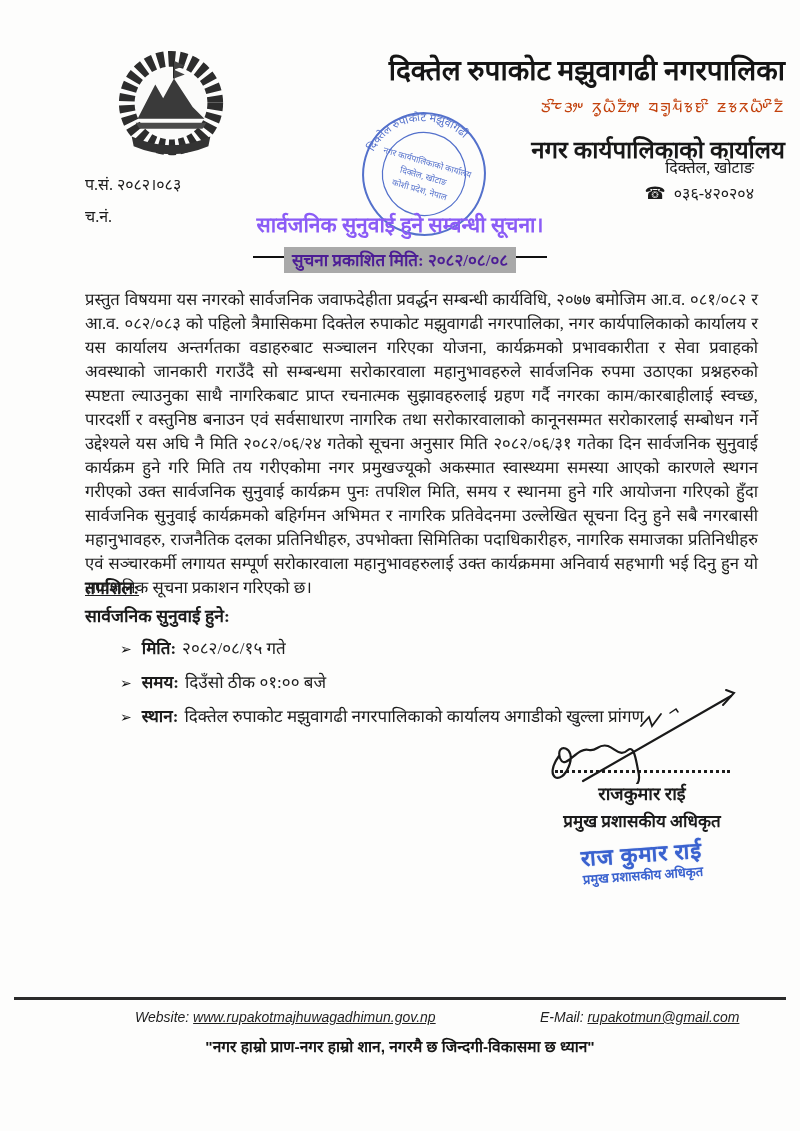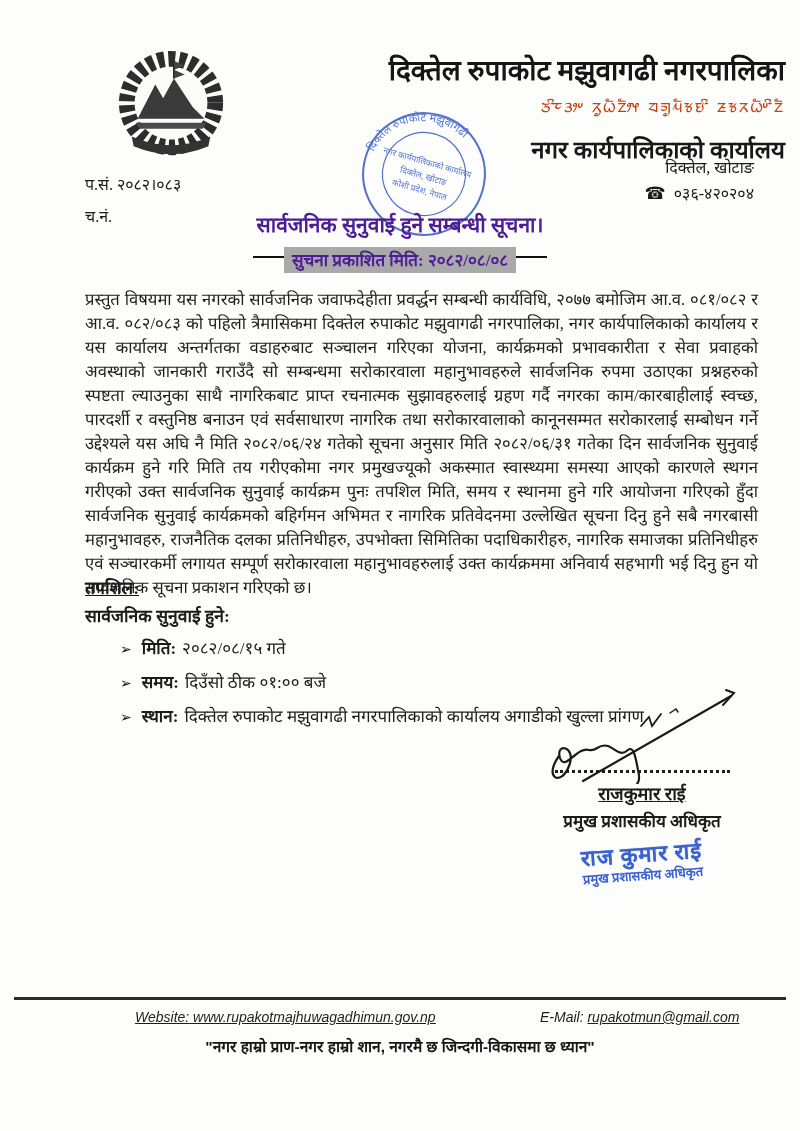--- a/index.html
+++ b/index.html
@@ -22,51 +22,51 @@
   .seal{position:absolute;left:348px;top:98px;width:152px;height:152px;opacity:.8;transform:rotate(16deg);}
   .seal text{font-family:"Liberation Serif",serif;}
   
   .meta-left{position:absolute;left:85px;top:173px;font-size:16px;}
   .meta-left .row{margin-bottom:10px;}
   .meta-right{position:absolute;right:46px;top:156px;font-size:16px;text-align:right;}
   .meta-right .row{margin-bottom:4px;}
   .phone-icon{font-size:17px;margin-right:4px;}
   
   .title-wrap{position:absolute;left:0;right:0;top:210px;text-align:center;}
-  .doc-title{display:inline-block;font-size:21px;font-weight:bold;color:#4c1d95;
+  .doc-title{display:inline-block;font-size:21px;font-weight:bold;color:#8b5cf6;
     border-bottom:2px solid #101010;padding:0 4px 18px 4px;}
   .subtitle-wrap{position:absolute;left:0;right:0;top:247px;text-align:center;}
   .doc-subtitle{display:inline-block;font-size:17px;font-weight:bold;background:#a9a9a9;
     color:#4c1d95;padding:1px 8px 2px 8px;}
   
   .body-par{position:absolute;left:85px;right:42px;top:288px;
     font-size:16.6px;line-height:24px;text-align:justify;}
   
   .details-heading{position:absolute;left:85px;top:575px;font-size:17.5px;font-weight:bold;
     text-decoration:underline;}
   .details-subheading{position:absolute;left:85px;top:603px;font-size:17.5px;font-weight:bold;}
   .details-list{position:absolute;left:120px;top:636px;list-style:none;margin:0;padding:0;}
   .details-list li{margin-bottom:11px;font-size:17px;display:flex;align-items:baseline;}
   .bullet{font-size:14px;margin-right:10px;color:#111;}
   .item-label{font-weight:bold;margin-right:6px;}
   
   .sig-block{position:absolute;right:38px;top:688px;width:240px;text-align:center;}
   .sig-svg{display:block;margin:0 auto -14px auto;}
   .sig-dots{width:175px;margin:0 auto;border-bottom:3px dotted #1d1d1d;height:0;}
-  .sig-name{font-size:18px;font-weight:bold;margin-top:8px;text-decoration:underline;}
+  .sig-name{font-size:18px;font-weight:bold;margin-top:8px;}
   .sig-designation{font-size:17px;font-weight:bold;margin-top:4px;}
   .sig-stamp{margin-top:6px;transform:rotate(-4deg);color:#3a62cf;}
   .sig-stamp-name{font-size:22px;font-weight:bold;letter-spacing:1px;
     text-shadow:0 0 1px #7b97e0;}
   .sig-stamp-designation{font-size:13px;font-weight:bold;margin-top:-2px;}
   
   .footer-rule{position:absolute;left:14px;right:14px;top:997px;height:3px;background:#2b2b2b;}
   .footer-links{position:absolute;left:0;right:0;top:1009px;
     font-family:"Liberation Sans","DejaVu Sans",sans-serif;font-style:italic;font-size:14px;color:#1e1e1e;}
-  .footer-website{position:absolute;left:135px;top:0;text-decoration:underline;}
+  .footer-website{position:absolute;left:135px;top:0;}
   .footer-email{position:absolute;left:540px;top:0;}
   .footer-links a,.footer-links .linklike{color:#1e1e1e;text-decoration:underline;}
   .tagline{position:absolute;left:0;right:0;top:1035px;text-align:center;
     font-family:"Liberation Sans","DejaVu Sans",sans-serif;font-size:15.5px;font-weight:bold;color:#161616;}
 </style>
 </head>
 <body>
 
 <div class="page">
 

